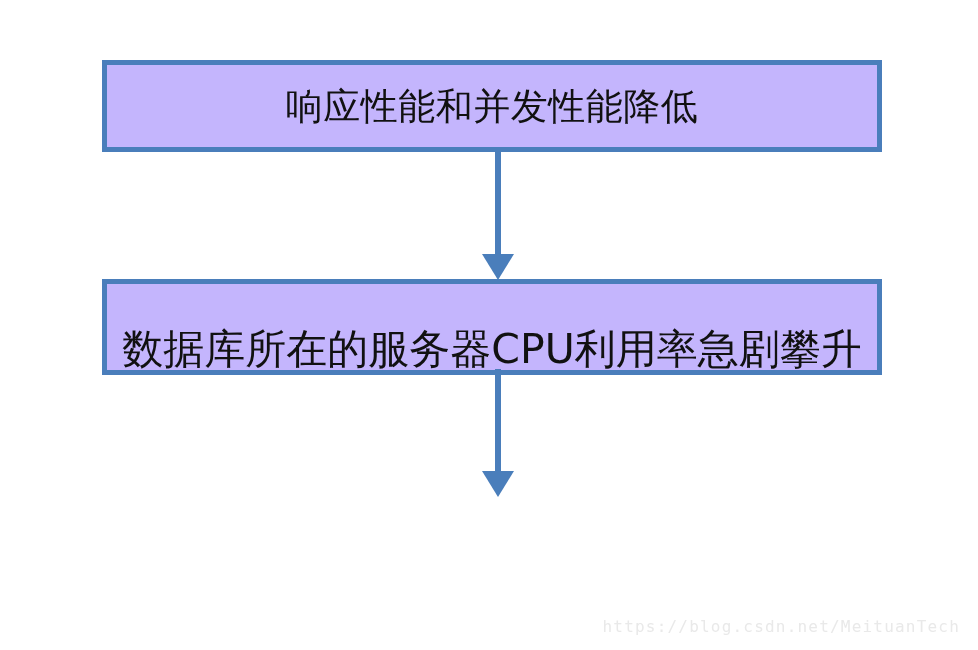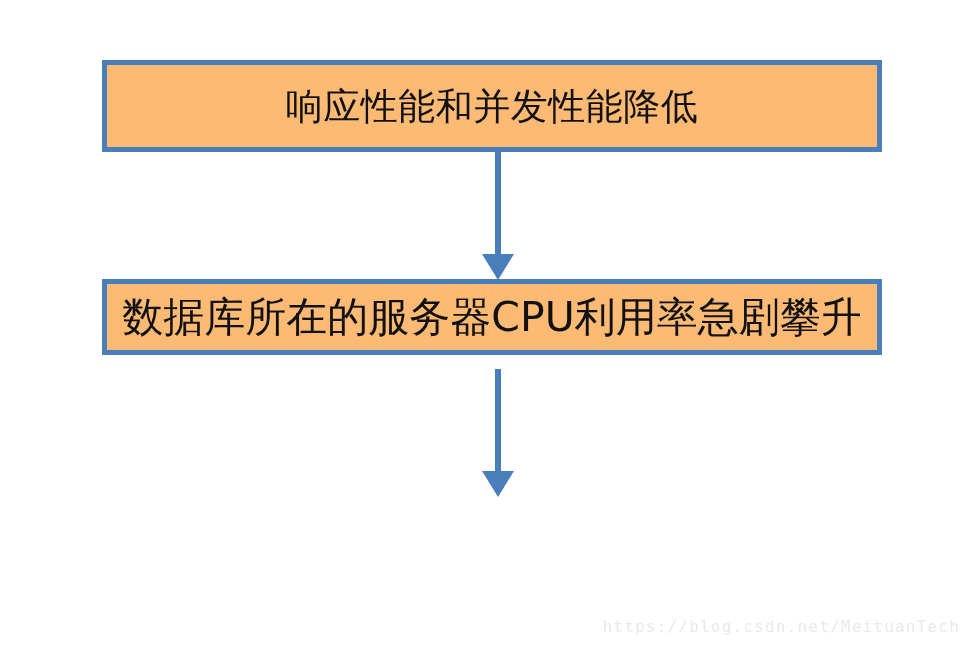--- a/index.html
+++ b/index.html
@@ -16,37 +16,37 @@
     width: 978px;
     height: 650px;
     background: #ffffff;
     overflow: hidden;
   }
 
   
   .flow-box {
     position: absolute;
     box-sizing: border-box;
-    background: #fdba74;
+    background: #c4b5fd;
     border: 5px solid #4a7ebb;
     display: flex;
     align-items: center;
     justify-content: center;
   }
   .flow-box-label {
     font-family: "DejaVu Sans", "Liberation Sans", sans-serif;
     font-weight: 400;
     color: #111111;
     white-space: nowrap;
     line-height: 1;
     letter-spacing: 0.5px;
   }
 
   #box-1 { left: 102px; top: 60px;  width: 780px; height: 92px; }
-  #box-2 { left: 102px; top: 279px; width: 780px; height: 76px; }
+  #box-2 { left: 102px; top: 279px; width: 780px; height: 96px; align-items: flex-end; }
   #box-3 { left: 102px; top: 496px; width: 780px; height: 88px; }
 
   #box-1 .flow-box-label { font-size: 37px; }
   #box-2 .flow-box-label { font-size: 41px; letter-spacing: 0px; }
   #box-3 .flow-box-label { font-size: 37px; }
 
   
   .flow-arrow {
     position: absolute;
     left: 481px;

